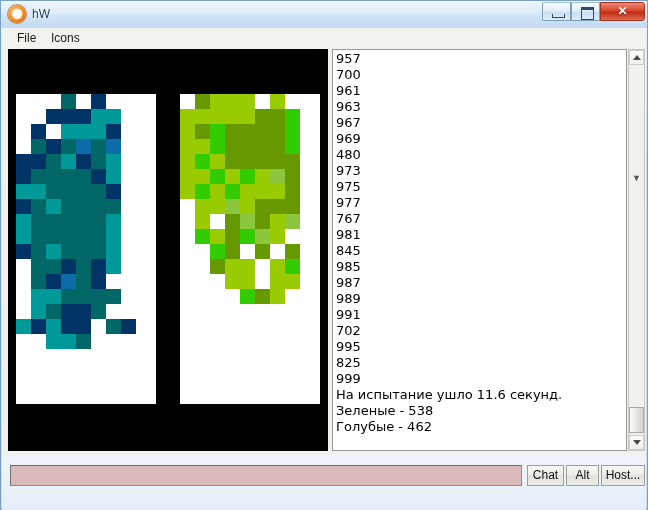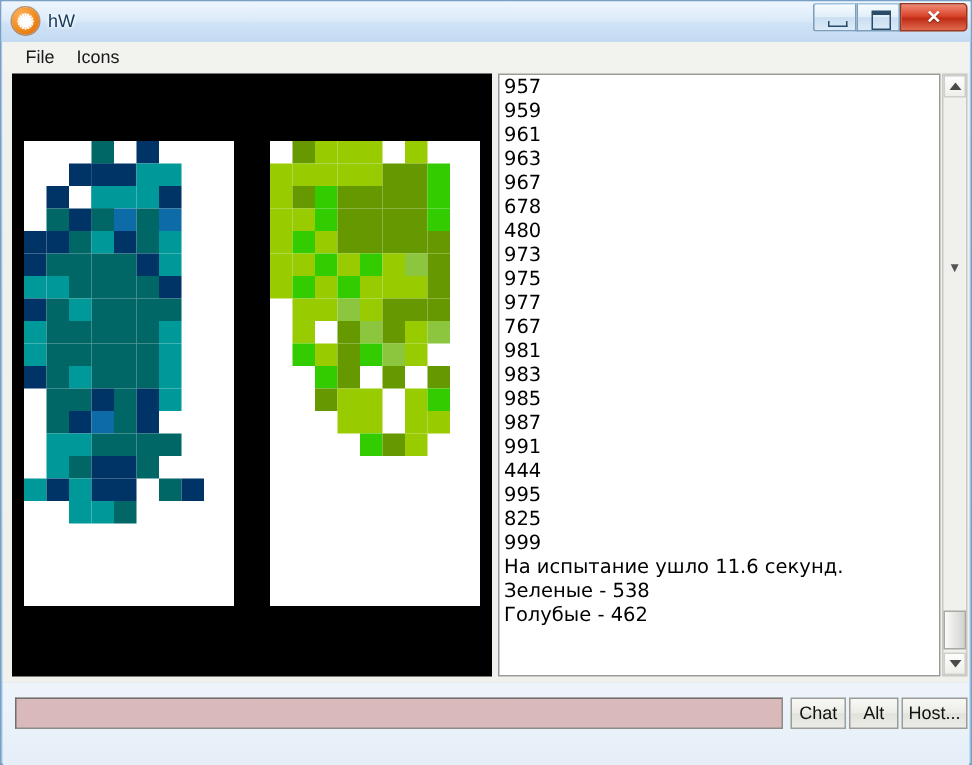--- a/index.html
+++ b/index.html
@@ -498,36 +498,37 @@
           <div class="cell" style="left: 105px; top: 180px; width: 15px; height: 15px; background: rgb(153, 204, 0);"></div>
           <div class="cell" style="left: 60px; top: 195px; width: 15px; height: 15px; background: rgb(51, 204, 0);"></div>
           <div class="cell" style="left: 75px; top: 195px; width: 15px; height: 15px; background: rgb(102, 153, 0);"></div>
           <div class="cell" style="left: 90px; top: 195px; width: 15px; height: 15px; background: rgb(153, 204, 0);"></div>
         </div>
     </div>
 
     <div id="list-panel">
       <div id="list-inner">
           <div class="list-line">957</div>
-          <div class="list-line">959</div>
+          <div class="list-line">700</div>
           <div class="list-line">961</div>
           <div class="list-line">963</div>
           <div class="list-line">967</div>
-          <div class="list-line">678</div>
+          <div class="list-line">969</div>
           <div class="list-line">480</div>
           <div class="list-line">973</div>
           <div class="list-line">975</div>
           <div class="list-line">977</div>
           <div class="list-line">767</div>
           <div class="list-line">981</div>
-          <div class="list-line">983</div>
+          <div class="list-line">845</div>
           <div class="list-line">985</div>
           <div class="list-line">987</div>
+          <div class="list-line">989</div>
           <div class="list-line">991</div>
-          <div class="list-line">444</div>
+          <div class="list-line">702</div>
           <div class="list-line">995</div>
           <div class="list-line">825</div>
           <div class="list-line">999</div>
           <div class="list-line">На испытание ушло 11.6 секунд.</div>
           <div class="list-line">Зеленые - 538</div>
           <div class="list-line">Голубые - 462</div>
         </div>
     </div>
 
     <div id="scrollbar">

